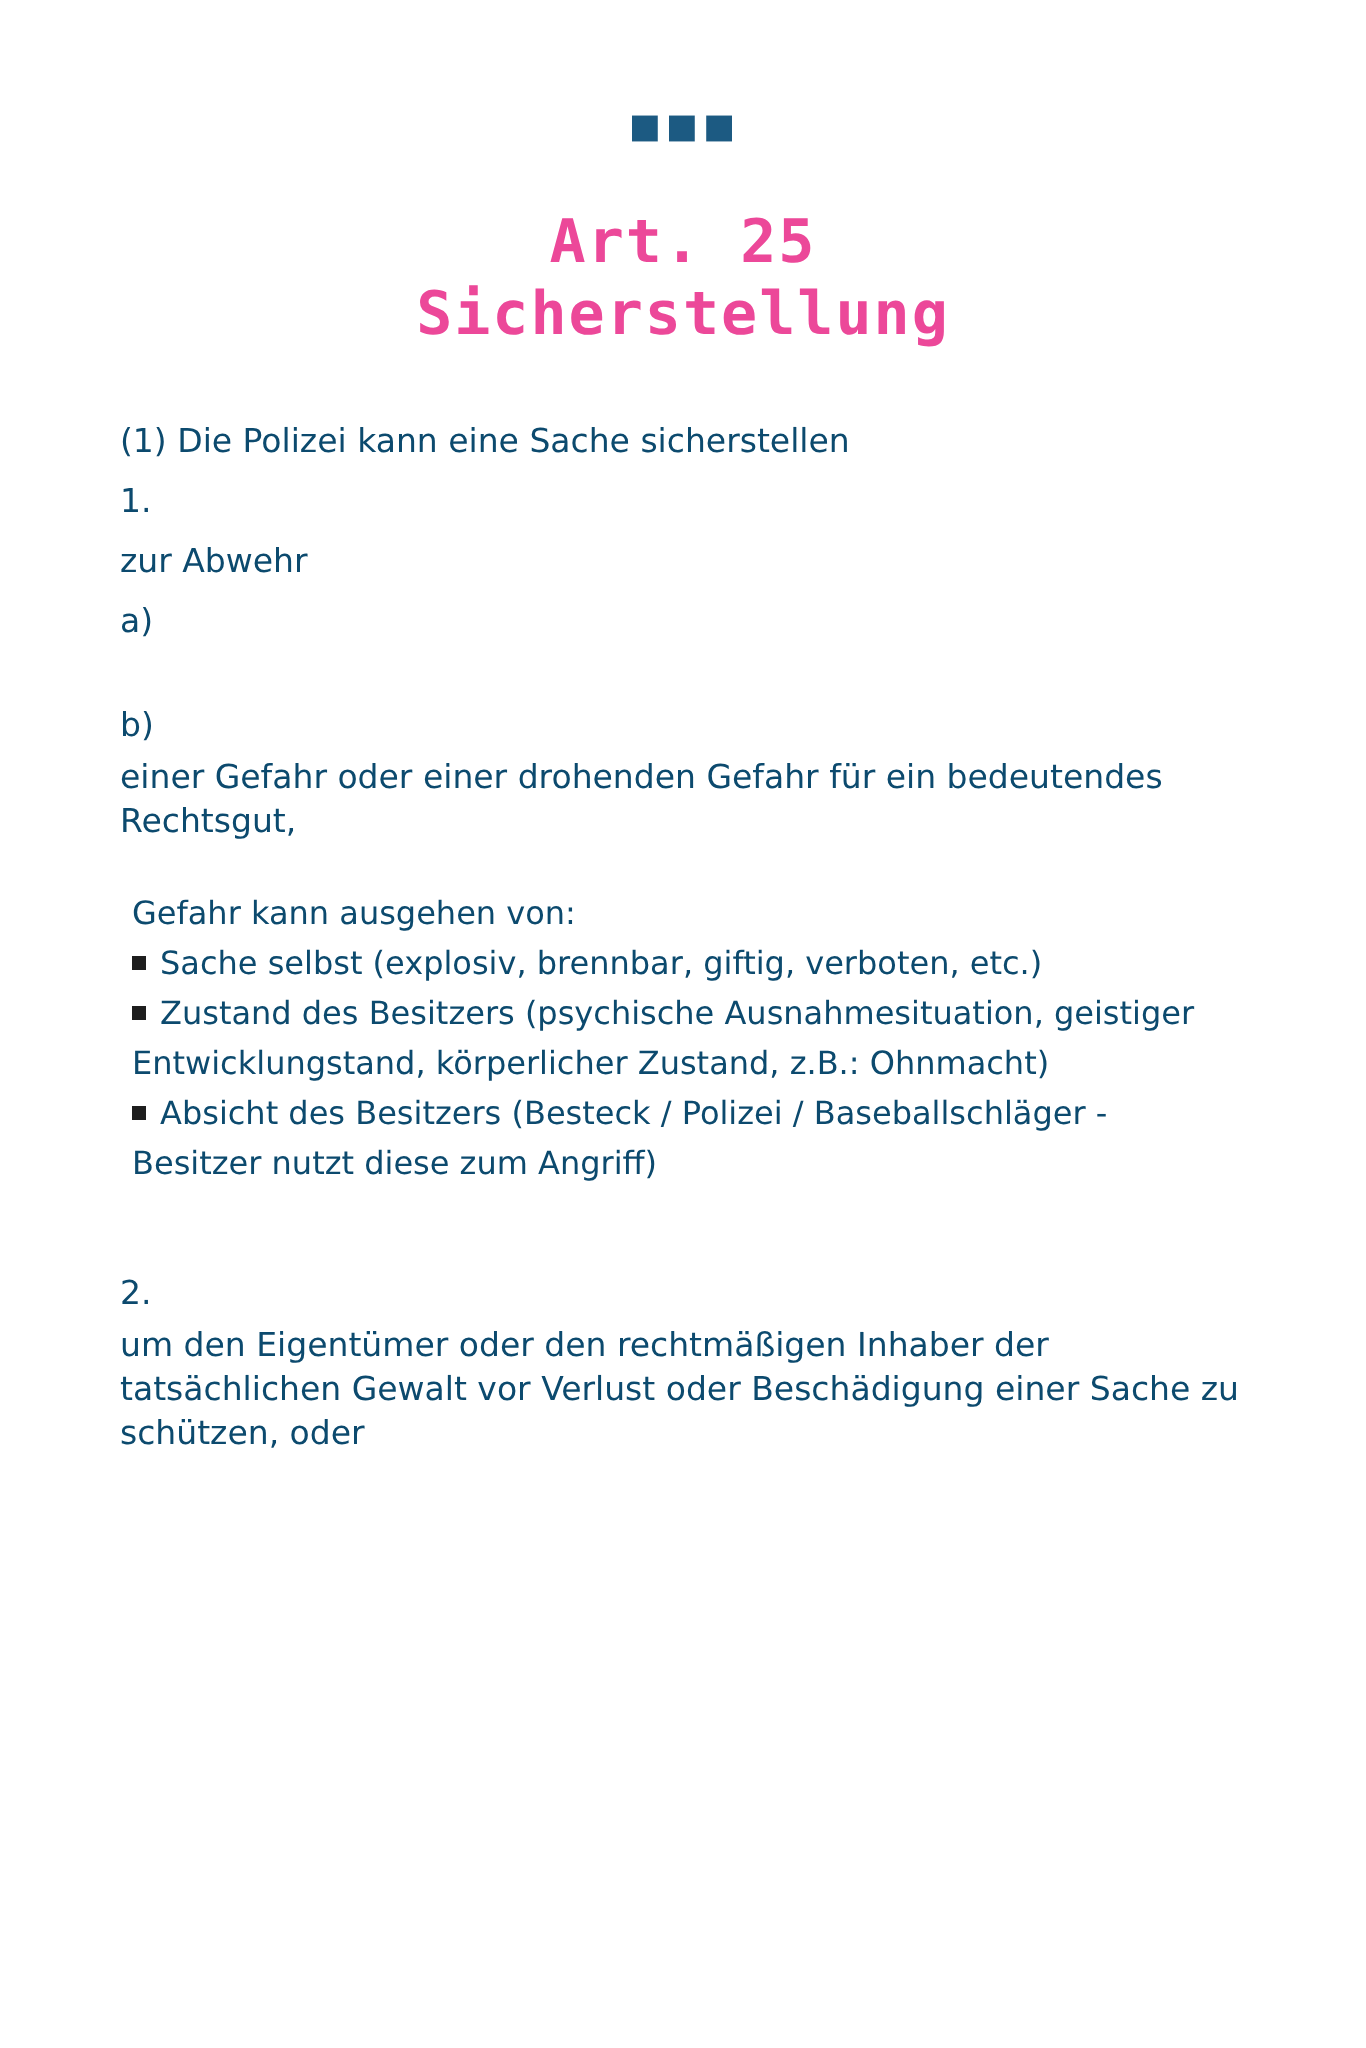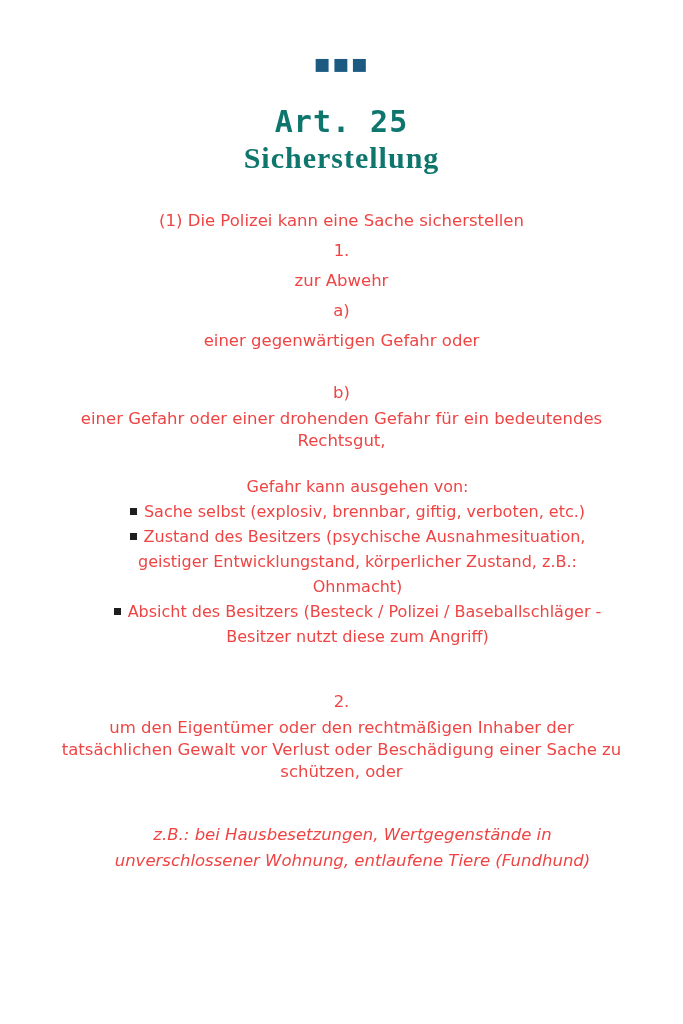--- a/index.html
+++ b/index.html
@@ -27,45 +27,43 @@
     color: #1c5a82;
     font-size: 26px;
     line-height: 10px;
     letter-spacing: 1px;
     font-weight: 700;
     height: 24px;
   }
   .title-block {
     text-align: center;
     margin-top: 22px;
-    color: #0f766e;
+    color: #ec4899;
     font-family: "DejaVu Sans Mono", monospace;
     font-weight: 700;
     font-size: 30px;
     line-height: 36px;
     letter-spacing: 1px;
   }
   .title-line2 {
     display: block;
-    font-family: Liberation Serif, serif;
   }
   .body-text {
     margin-top: 30px;
     font-size: 16.5px;
     line-height: 30px;
-    color: #ef4444;
-    text-align: center;
+    color: #0c4a6e;
   }
   .para {
     margin: 0;
   }
   .spacer-sm { height: 16px; }
   .spacer-md { height: 22px; }
   .indent {
-    margin-left: 32px;
+    margin-left: 6px;
     font-size: 16px;
     line-height: 25px;
   }
   .bullet-line {
     text-indent: 0;
   }
   .sq {
     display: inline-block;
     width: 7px;
     height: 7px;
@@ -92,21 +90,20 @@
     <span>Art. 25</span>
     <span class="title-line2">Sicherstellung</span>
   </div>
 
   <div class="body-text">
 
     <p class="para">(1) Die Polizei kann eine Sache sicherstellen</p>
     <p class="para">1.</p>
     <p class="para">zur Abwehr</p>
     <p class="para">a)</p>
-    <p class="para">einer gegenwärtigen Gefahr oder</p>
 
     <div class="spacer-md"></div>
 
     <p class="para">b)</p>
     <p class="para tight">einer Gefahr oder einer drohenden Gefahr für ein bedeutendes Rechtsgut,</p>
 
     <div class="spacer-md"></div>
 
     <div class="indent">
       <p class="para">Gefahr kann ausgehen von:</p>
@@ -118,16 +115,15 @@
 
     </div>
 
     <div class="spacer-md"></div>
 
     <p class="para">2.</p>
     <p class="para tight">um den Eigentümer oder den rechtmäßigen Inhaber der tatsächlichen Gewalt vor Verlust oder Beschädigung einer Sache zu schützen, oder</p>
 
     <div class="spacer-md"></div>
 
-    <p class="example">z.B.: bei Hausbesetzungen, Wertgegenstände in unverschlossener Wohnung, entlaufene Tiere (Fundhund)</p>
 
   </div>
 </div>
 
 </body></html>

